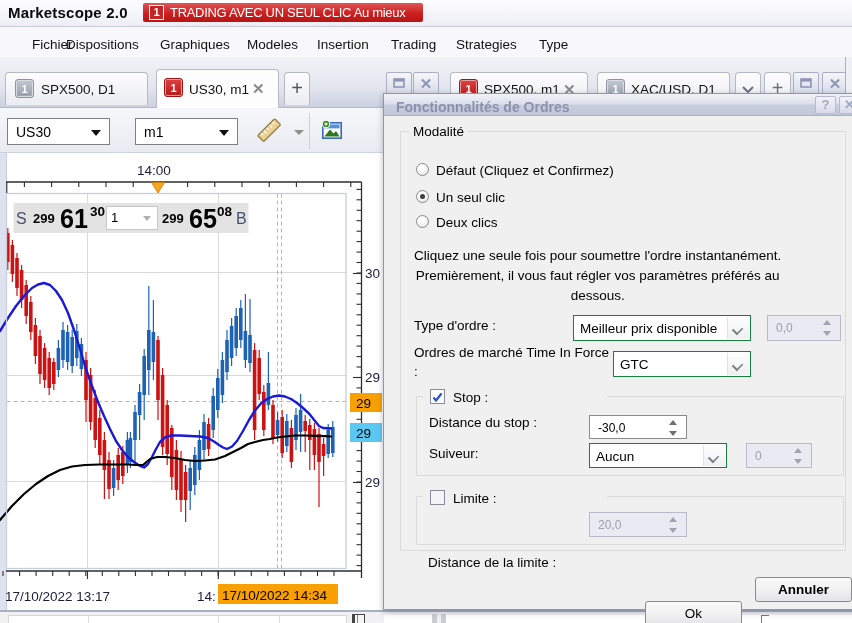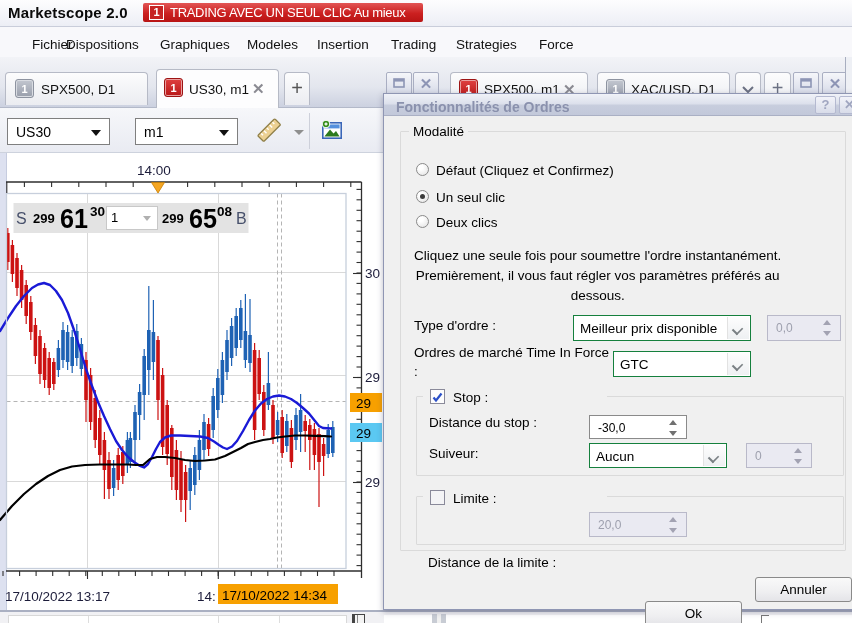--- a/index.html
+++ b/index.html
@@ -119,21 +119,21 @@
   </div>
 
   <div class="abs" id="menubar">
     <div class="abs mi" style="left:8px;margin-left:24px;">Fichier</div>
     <div class="abs mi" style="left:66px;">Dispositions</div>
     <div class="abs mi" style="left:160px;">Graphiques</div>
     <div class="abs mi" style="left:247px;">Modeles</div>
     <div class="abs mi" style="left:317px;">Insertion</div>
     <div class="abs mi" style="left:391px;">Trading</div>
     <div class="abs mi" style="left:456px;">Strategies</div>
-    <div class="abs mi" style="left:539px;">Force</div>
+    <div class="abs mi" style="left:539px;">Type</div>
   </div>
 
   <div class="abs" id="tabrow">
     <div class="abs tab" style="left:5px; width:143px;">
       <div class="abs badge gray" style="left:9px;">1</div>
       <div class="abs tabtext" style="left:35px;">SPX500, D1</div>
     </div>
     <div class="abs tab active" style="left:156px; width:123px;">
       <div class="abs badge red" style="left:7px; top:8px;">1</div>
       <div class="abs tabtext" style="left:32px; top:12px;">US30, m1</div>
@@ -585,16 +585,16 @@
     <div class="abs dlabel" style="left:44px; top:421px;margin-top:40px;">Distance de la limite :</div>
     <div class="abs spin dis" style="left:205px; top:418px; width:98px; height:25px;">
       <span class="ct">20,0</span>
       <span class="sarrows">
           <i class="up"></i>
           <i class="dn"></i>
         </span>
     </div>
 
     <div class="abs btn" style="left:261px; top:483px; width:97px; height:25px; line-height:24px;margin-top:24px;">Ok</div>
-    <div class="abs btn" style="left:371px; top:483px; width:97px; height:25px; line-height:24px;">Annuler</div>
+    <div class="abs btn" style="left:371px; top:483px; width:97px; height:25px; line-height:24px;font-weight:bold;">Annuler</div>
   </div>
 
 </div>
 
 </body></html>

